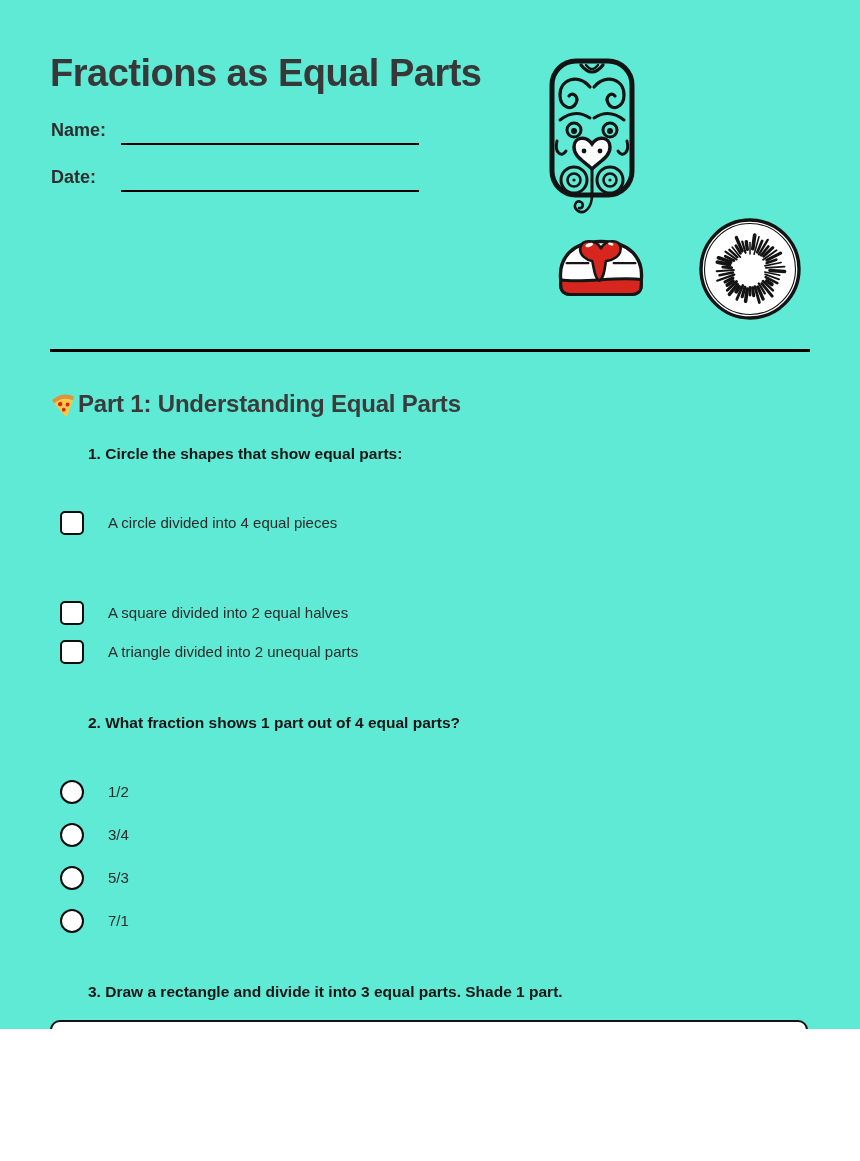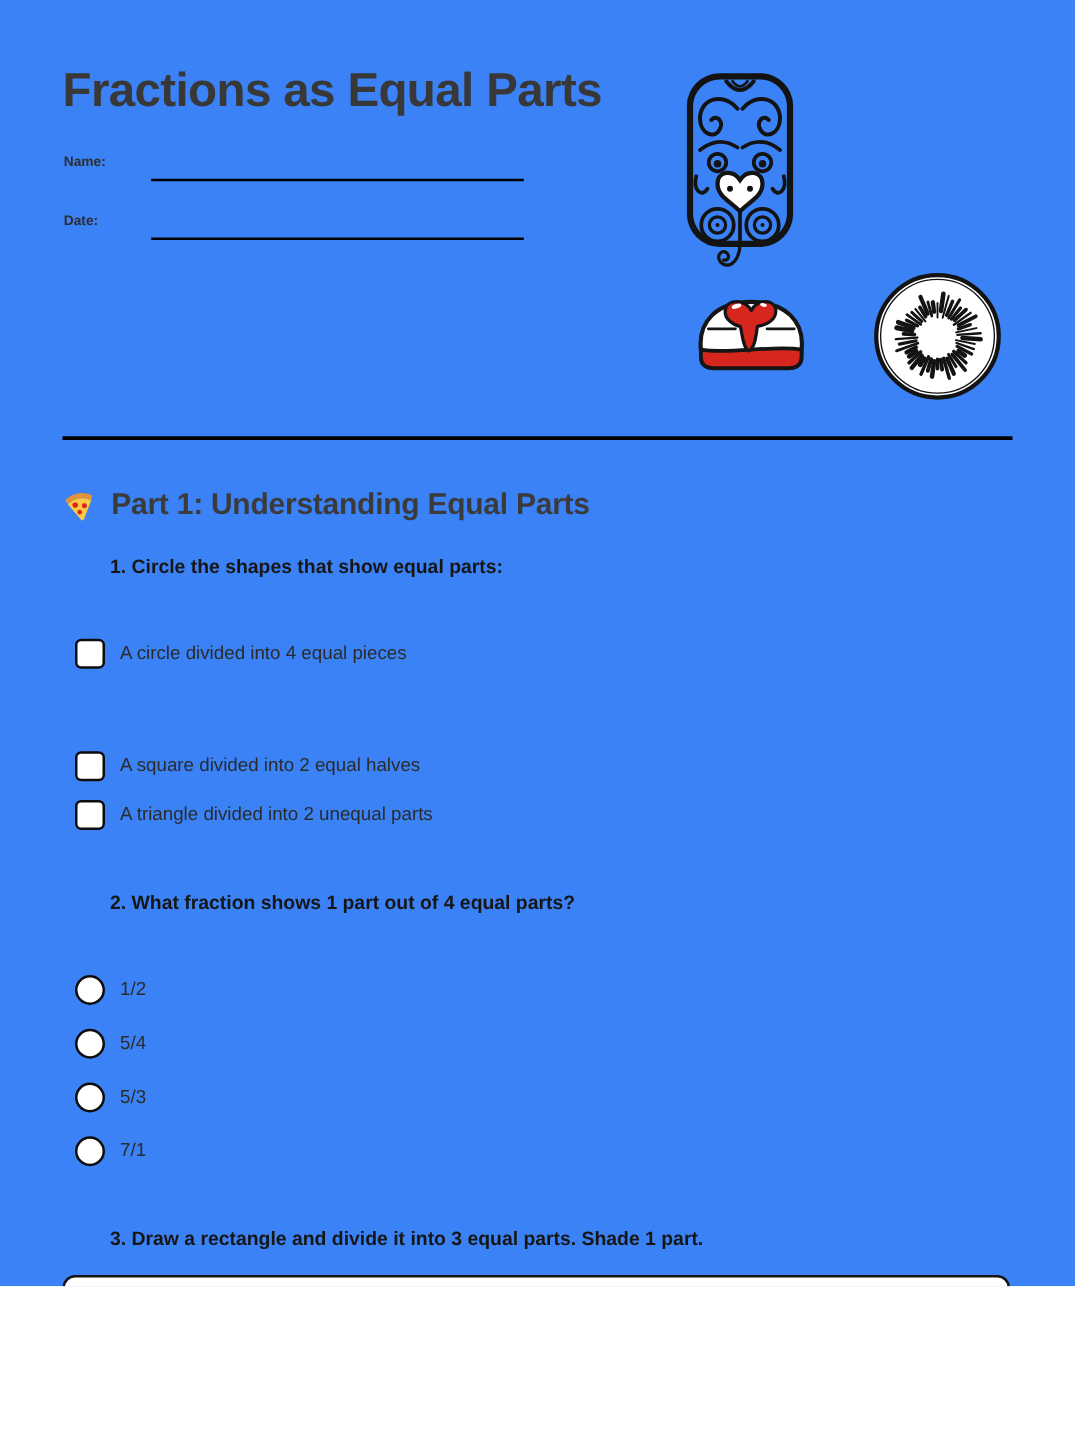--- a/index.html
+++ b/index.html
@@ -1,65 +1,65 @@
 <!DOCTYPE html>
 <html><head>
 <meta charset="utf-8">
 <style>
   * { margin:0; padding:0; box-sizing:border-box; }
   html,body { background:#ffffff; }
   .page {
     position:relative;
     width:860px; height:1029px;
-    background:#3b82f6;
+    background:#5eead4;
     overflow:hidden;
     font-family:"Liberation Sans","DejaVu Sans",sans-serif;
   }
   .abs { position:absolute; }
 
   .title {
     left:50px; top:50px;
     font-size:38px; font-weight:700;
     color:#383838; letter-spacing:-0.5px;
     line-height:46px;
   }
   .field-label {
     left:51px;
-    font-size:11px; font-weight:700; color:#2e2e2e;
+    font-size:18px; font-weight:700; color:#2e2e2e;
     line-height:18px;
   }
   .field-line {
     left:121px; width:298px; height:0;
     border-bottom:2px solid #000000;
   }
 
   .divider {
     left:50px; top:349px; width:760px; height:3px;
     background:#000000;
   }
 
   .part-heading {
     left:50px; top:388px; height:32px;
-    display:flex; align-items:center; gap:11px;
+    display:flex; align-items:center; 
   }
   .part-heading .txt {
     font-size:24px; font-weight:700; color:#3b3b3b;
     letter-spacing:-0.2px;
   }
 
   .prompt {
     left:51px;
     font-size:15.5px; font-weight:700; color:#161616;
     line-height:20px;
     margin-left:37px;
   }
 
   .opt-row {
     left:60px; height:25px;
-    display:flex; align-items:center; gap:12px;
+    display:flex; align-items:center; gap:24px;
   }
   .checkbox {
     width:24px; height:24px; flex:0 0 24px;
     border:2.5px solid #0d0d0d; border-radius:5px;
     background:#ffffff;
   }
   .radio {
     width:24px; height:24px; flex:0 0 24px;
     border:2.5px solid #0d0d0d; border-radius:50%;
     background:#ffffff;
@@ -212,21 +212,21 @@
   </div>
 
   <div class="abs prompt" style="top:713px">2. What fraction shows 1 part out of 4 equal parts?</div>
 
   <div class="abs opt-row" style="top:779px">
     <span class="radio"></span>
     <span class="opt-label">1/2</span>
   </div>
   <div class="abs opt-row" style="top:822px">
     <span class="radio"></span>
-    <span class="opt-label">5/4</span>
+    <span class="opt-label">3/4</span>
   </div>
   <div class="abs opt-row" style="top:865px">
     <span class="radio"></span>
     <span class="opt-label">5/3</span>
   </div>
   <div class="abs opt-row" style="top:908px">
     <span class="radio"></span>
     <span class="opt-label">7/1</span>
   </div>
 

